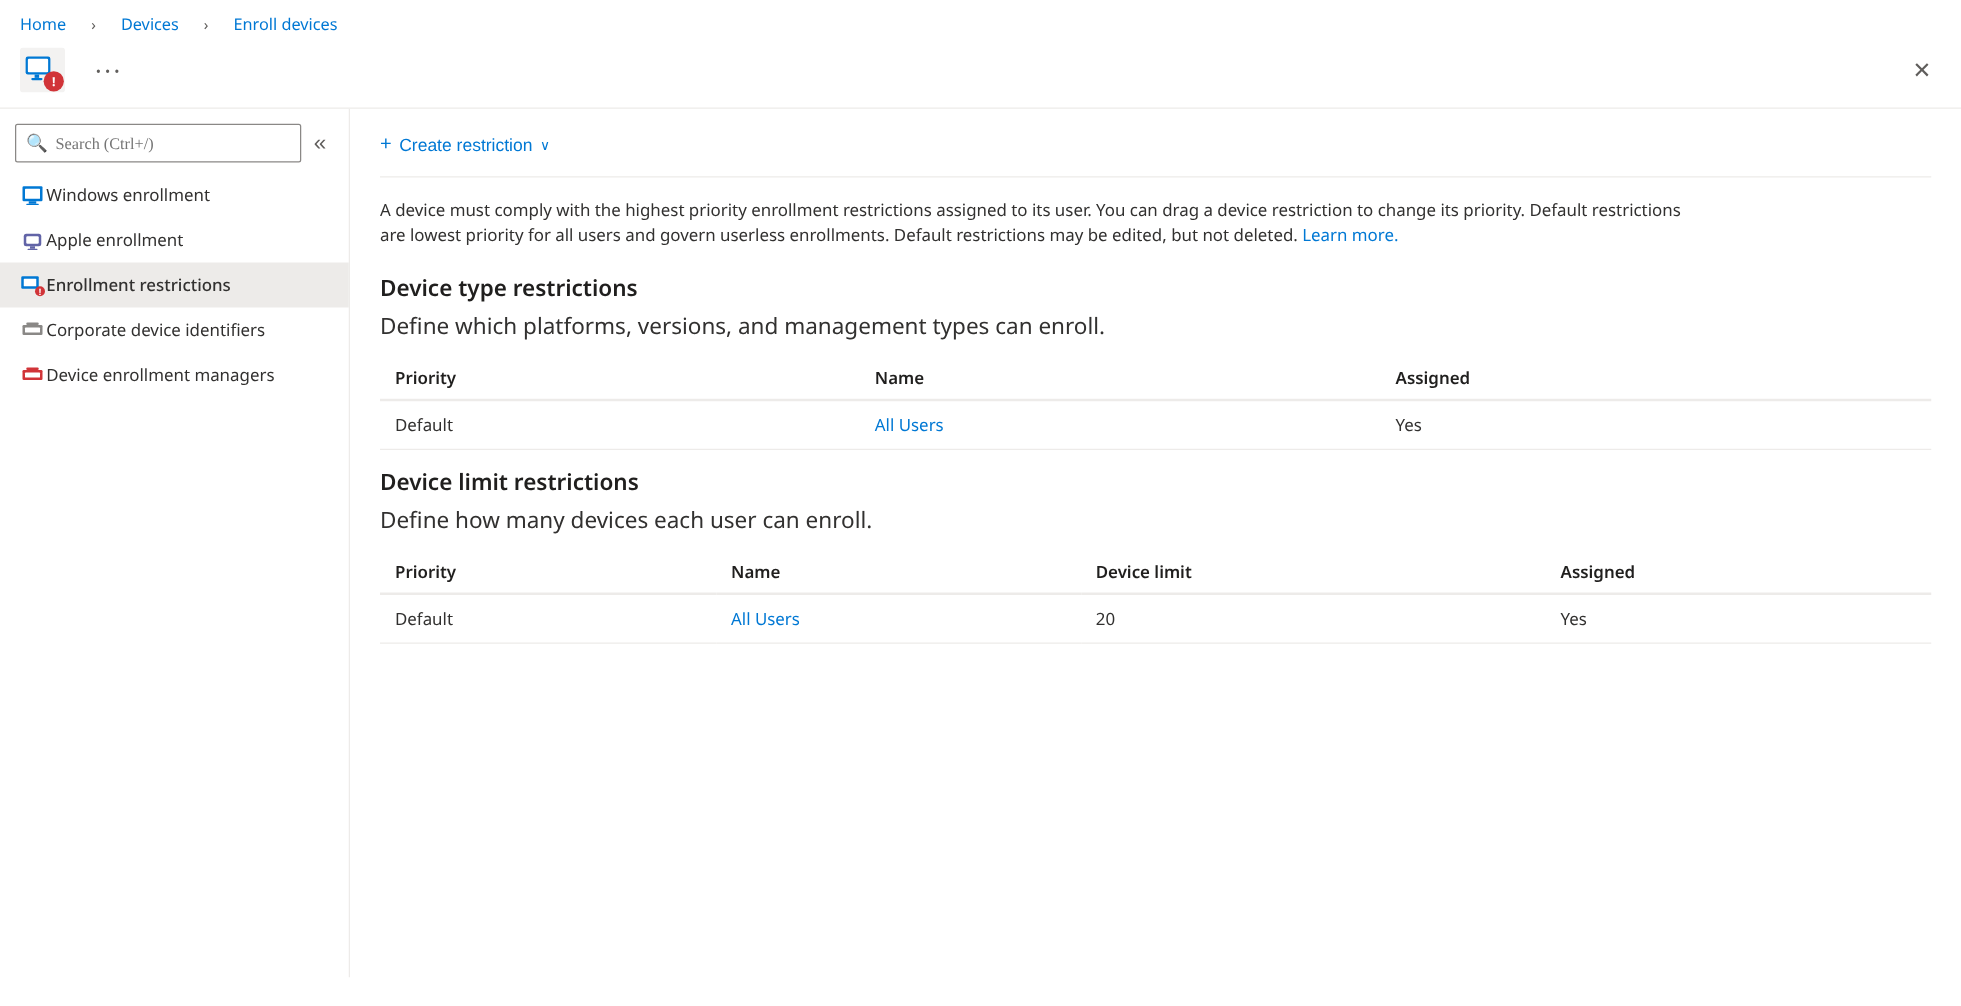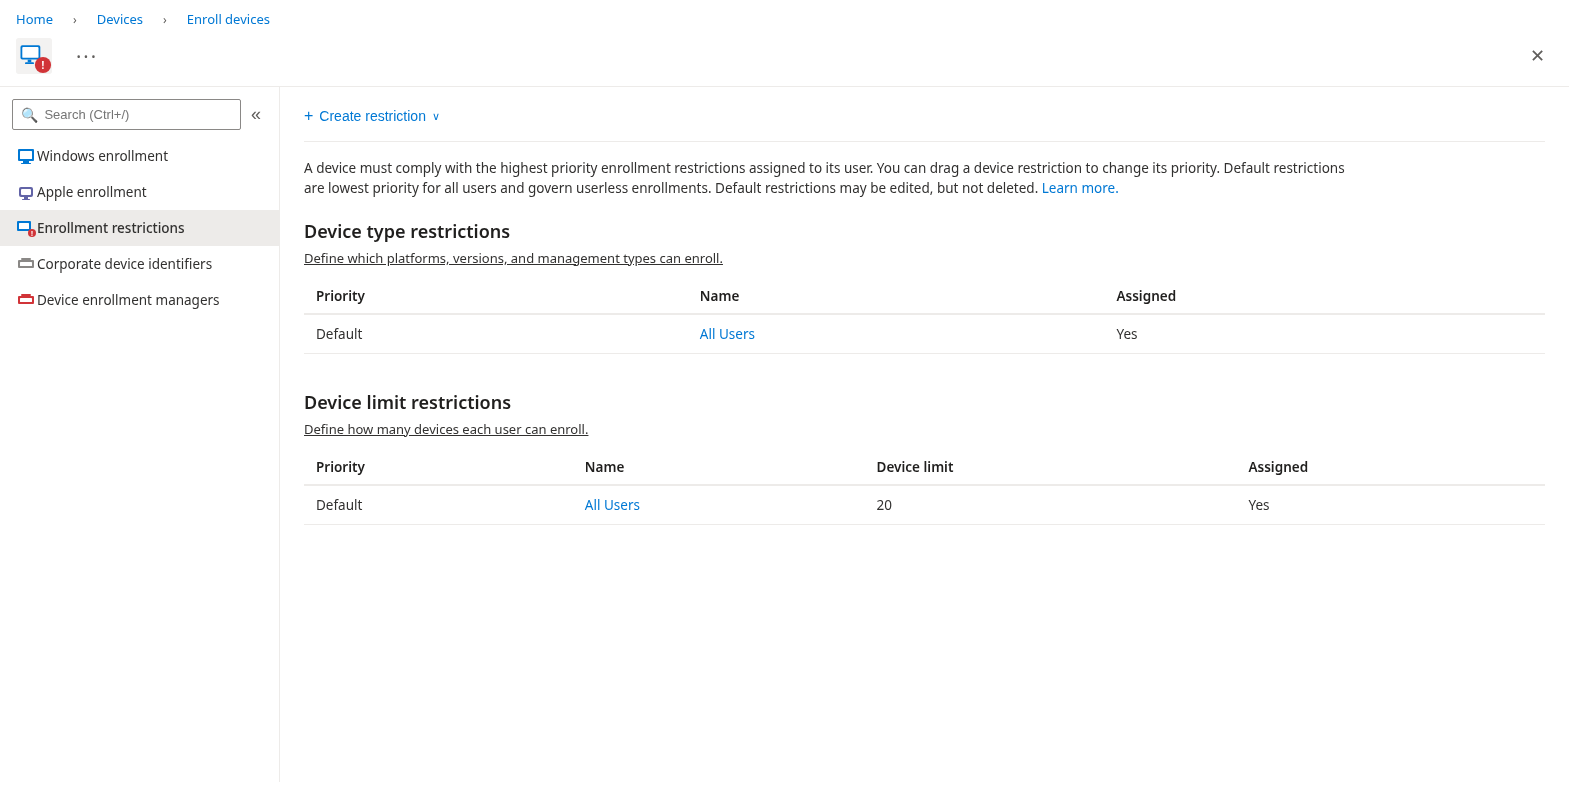--- a/index.html
+++ b/index.html
@@ -35,21 +35,21 @@
       padding-top: 8px;
     }
     .search-icon { color: #605e5c; font-size: 14px; }
     .search-wrap { position: relative; display: flex; align-items: center; margin: 4px 12px 8px 12px; }
     .search-input-wrap {
       display: flex; align-items: center;
       border: 1px solid #8a8886; border-radius: 2px;
       padding: 5px 8px; gap: 6px; flex: 1;
     }
     .search-input-wrap input {
-      border: none; outline: none; font-size: 13px; color: #323130; width: 100%; background: transparent;
+      border: none; outline: none; font-size: 13px; color: #323130; width: 100%; background: transparent; font-family: Liberation Serif, serif;
     }
     .chevron-left-btn {
       border: none; background: none; cursor: pointer; color: #605e5c; font-size: 18px; padding: 2px 6px;
       margin-left: 4px;
     }
 
     .nav-item {
       display: flex; align-items: center; gap: 1px;
       padding: 8px 16px; cursor: pointer; font-size: 13.5px; color: #323130;
     }
@@ -74,25 +74,25 @@
       font-size: 13.5px; color: #323130; line-height: 1.5;
       margin-bottom: 20px; max-width: 1050px;
     }
     .info-text a { color: #0078d4; text-decoration: none; }
 
     .section-title {
       font-size: 18px; font-weight: 600; color: #201f1e;
       margin-bottom: 6px;
     }
     .section-subtitle {
-      font-size: 13px; color: #323130; margin-bottom: 12px; text-decoration: underline;
+      font-size: 18px; color: #323130; margin-bottom: 12px;
     }
 
     table {
-      width: 100%; border-collapse: collapse; margin-bottom: 36px;
+      width: 100%; border-collapse: collapse; margin-bottom: 14px;
     }
     thead tr { border-bottom: 2px solid #edebe9; }
     th {
       text-align: left; padding: 8px 12px; font-weight: 600;
       font-size: 13.5px; color: #201f1e;
     }
     td {
       padding: 10px 12px; font-size: 13.5px; color: #323130;
       border-bottom: 1px solid #edebe9;
     }

